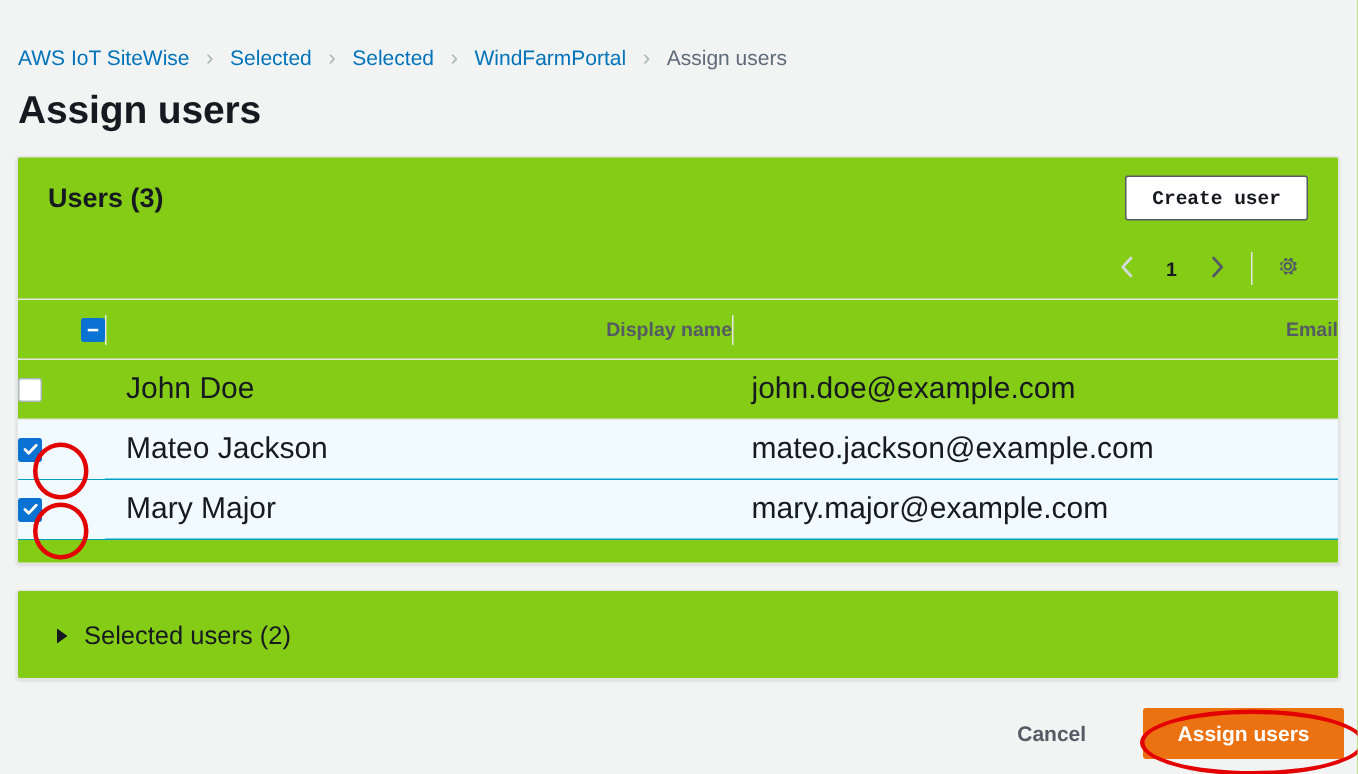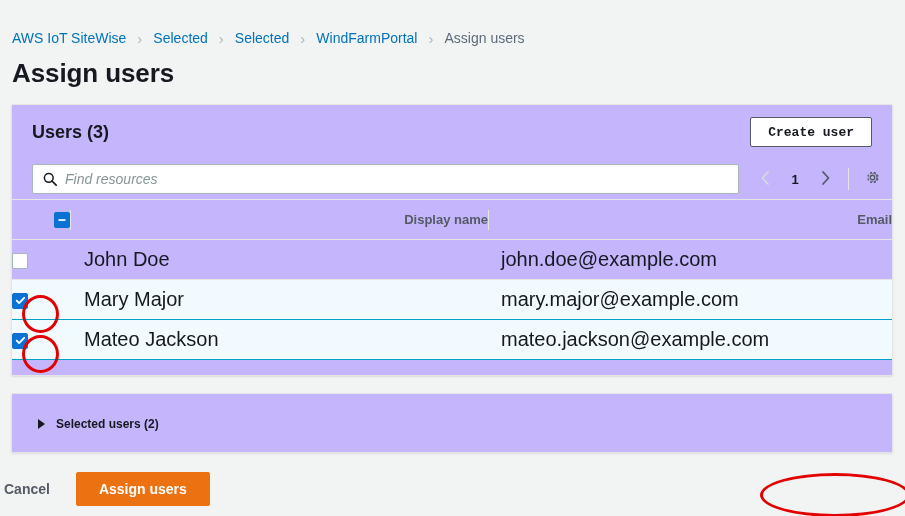--- a/index.html
+++ b/index.html
@@ -56,21 +56,21 @@
     padding-left: 12px;
     padding-top: 16px;
     letter-spacing: -0.1px;
   }
 
   
   .card {
     position: absolute;
     left: 11px;
     width: 882px;
-    background: #c4b5fd;
+    background: #84cc16;
     border: 1px solid #e4e6e6;
     border-radius: 2px;
     box-shadow: 0 1px 2px rgba(0,0,0,0.10);
   }
   #table-card { top: 104px; height: 272px; }
   #selected-card { top: 393px; height: 60px; }
 
   
   .card-header {
     display: flex;
@@ -256,36 +256,37 @@
     gap: 11px;
     cursor: pointer;
   }
   .tri {
     width: 0; height: 0;
     border-left: 7px solid #16191f;
     border-top: 5px solid transparent;
     border-bottom: 5px solid transparent;
   }
   .expander-label {
-    font-size: 12px;
-    font-weight: 700;
+    font-size: 17px;
+    font-weight: 400;
     color: #16191f;
   }
 
   
   .footer {
     position: absolute;
     left: 0;
     top: 462px;
     width: 905px;
     height: 54px;
     display: flex;
     align-items: center;
+    justify-content: flex-end;
     padding-right: 9px;
-    gap: 22px;
+    gap: 34px;
   }
   .btn-link {
     background: none;
     border: none;
     font-family: "Liberation Sans", sans-serif;
     font-size: 14px;
     font-weight: 700;
     color: #545b64;
     cursor: pointer;
     padding: 0 4px;
@@ -323,29 +324,20 @@
 <h1 class="page-title">Assign users</h1>
 
 <section class="card" id="table-card">
 
   <div class="card-header">
     <span class="card-title">Users (3)</span>
     <button class="btn-normal">Create user</button>
   </div>
 
   <div class="tools-row">
-    <div class="search-box">
-      <span class="search-icon">
-        <svg width="14" height="14" viewBox="0 0 16 16">
-          <circle cx="6.6" cy="6.6" r="5" fill="none" stroke="#16191f" stroke-width="1.7"></circle>
-          <line x1="10.3" y1="10.3" x2="15" y2="15" stroke="#16191f" stroke-width="1.9" stroke-linecap="round"></line>
-        </svg>
-      </span>
-      <input class="search-input" type="text" placeholder="Find resources" style="">
-    </div>
 
     <div class="pager">
       <button class="pg-btn">
         <span>
           <svg width="11" height="16" viewBox="0 0 11 16">
             <polyline points="8,2 2.5,8 8,14" fill="none" stroke="#d5dbdb" stroke-width="1.8" stroke-linecap="round" stroke-linejoin="round"></polyline>
           </svg>
         </span>
       </button>
       <span class="pg-num">1</span>
@@ -404,40 +396,40 @@
 
       <tr class="row-selected">
         <td class="check-cell">
           <span class="cb cb-on">
             <svg width="11" height="11" viewBox="0 0 12 12">
               <polyline points="1.8,6.2 4.5,8.9 10,3.1" fill="none" stroke="#ffffff" stroke-width="2" stroke-linecap="round" stroke-linejoin="round"></polyline>
             </svg>
           </span>
         </td>
         <td>
-          <span class="cell-pad-name">Mary Major</span>
-        </td>
-        <td>
-          <span class="cell-pad-email">mary.major@example.com</span>
+          <span class="cell-pad-name">Mateo Jackson</span>
+        </td>
+        <td>
+          <span class="cell-pad-email">mateo.jackson@example.com</span>
         </td>
       </tr>
 
       <tr class="row-selected">
         <td class="check-cell">
           <span class="cb cb-on">
             <svg width="11" height="11" viewBox="0 0 12 12">
               <polyline points="1.8,6.2 4.5,8.9 10,3.1" fill="none" stroke="#ffffff" stroke-width="2" stroke-linecap="round" stroke-linejoin="round"></polyline>
             </svg>
           </span>
         </td>
         <td>
-          <span class="cell-pad-name">Mateo Jackson</span>
-        </td>
-        <td>
-          <span class="cell-pad-email">mateo.jackson@example.com</span>
+          <span class="cell-pad-name">Mary Major</span>
+        </td>
+        <td>
+          <span class="cell-pad-email">mary.major@example.com</span>
         </td>
       </tr>
 
     </tbody>
   </table>
 </section>
 
 <section class="card" id="selected-card">
   <div class="expander">
     <span class="tri"></span>

